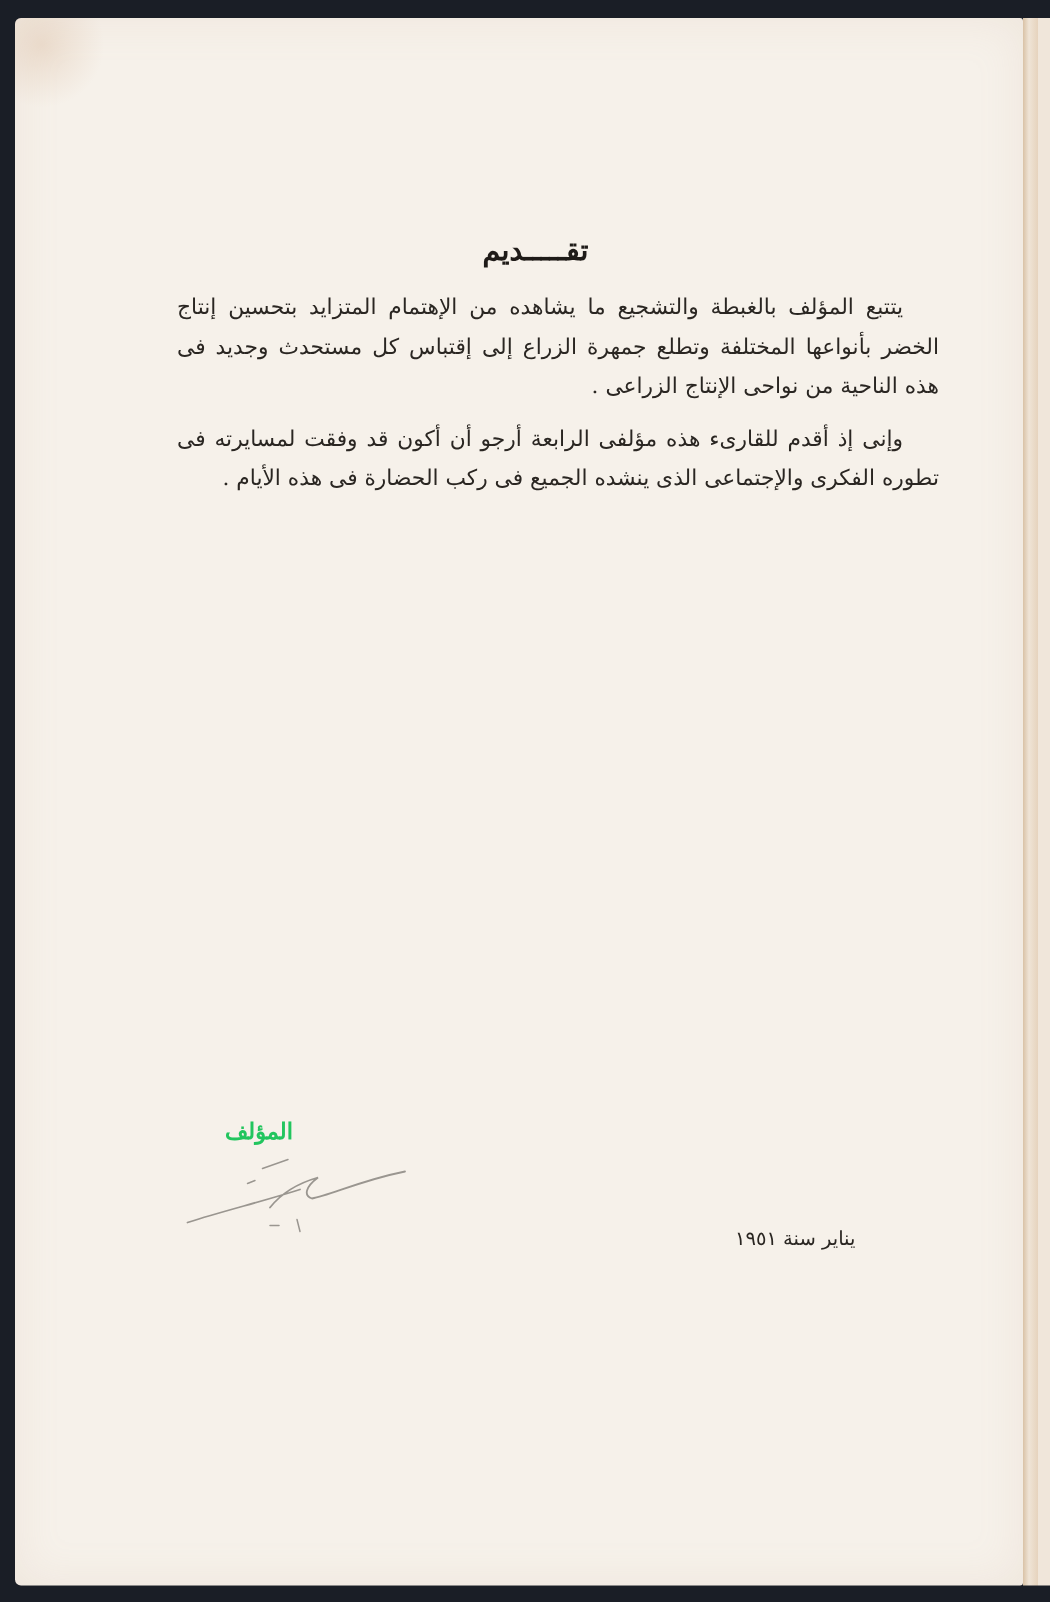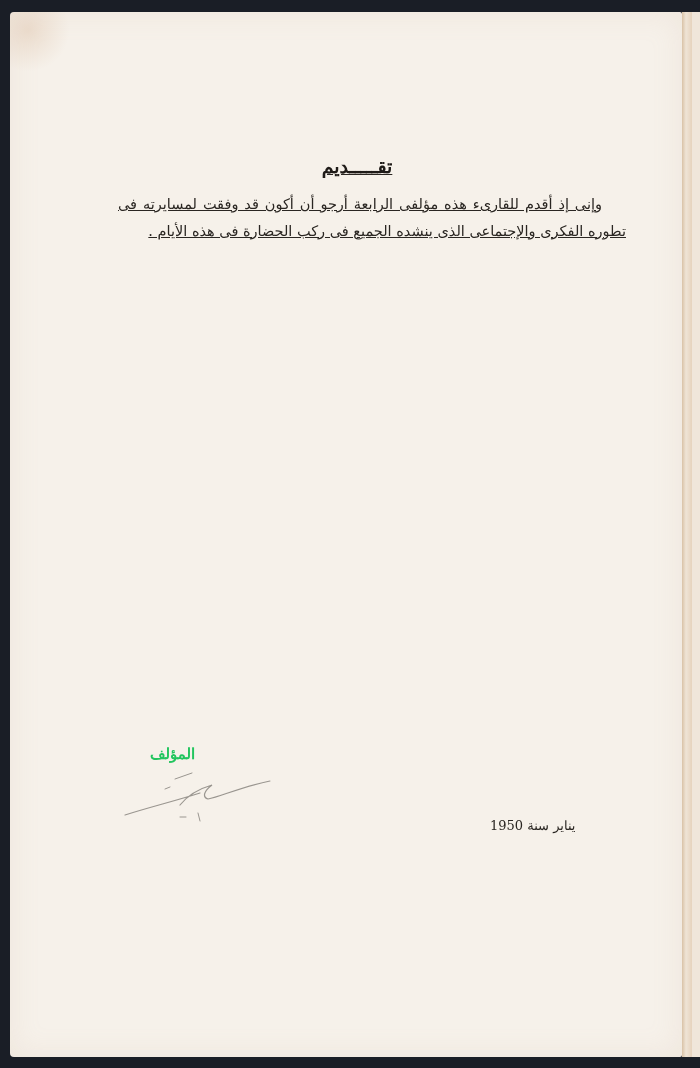--- a/index.html
+++ b/index.html
@@ -55,21 +55,20 @@
       background: #f0e6da;
     }
     .content {
       position: absolute;
       left: 118px;
       top: 155px;
       width: 508px;
       direction: rtl;
       text-align: justify;
       color: #2a2622;
-      text-decoration: underline;
     }
     .title {
       text-align: center;
       font-size: 19px;
       font-weight: bold;
       margin: 0 0 14px 0;
       padding-right: 30px;
       color: #1f1b18;
     }
     .para {
@@ -115,27 +114,28 @@
 <body>
 
 <div class="scan-frame"></div>
 <div class="page-edge"></div>
 <div class="page-edge-dark"></div>
 
 <div class="page"></div>
 
 <div class="content">
   <h1 class="title">تقـــــديم</h1>
+  <p class="para">يتتبع المؤلف بالغبطة والتشجيع ما يشاهده من الإهتمام المتزايد بتحسين إنتاج الخضر بأنواعها المختلفة وتطلع جمهرة الزراع إلى إقتباس كل مستحدث وجديد فى هذه الناحية من نواحى الإنتاج الزراعى .</p>
   <p class="para">وإنى إذ أقدم للقارىء هذه مؤلفى الرابعة أرجو أن أكون قد وفقت لمسايرته فى تطوره الفكرى والإجتماعى الذى ينشده الجميع فى ركب الحضارة فى هذه الأيام .</p>
 </div>
 
 <div class="signature-block">
   <div class="author-label">المؤلف</div>
   <svg class="signature" viewBox="0 0 160 60">
     <path d="M5 48 C 30 40, 55 34, 80 26 M 60 38 C 68 28, 78 22, 92 18 C 84 24, 82 30, 88 32 C 100 30, 120 20, 150 14" fill="none" stroke="#9a9690" stroke-width="1.2" stroke-linecap="round"></path>
     <path d="M 55 12 L 72 6" fill="none" stroke="#9a9690" stroke-width="1" stroke-linecap="round"></path>
     <path d="M 45 22 L 50 20" fill="none" stroke="#9a9690" stroke-width="1" stroke-linecap="round"></path>
     <path d="M 78 46 L 80 54" fill="none" stroke="#9a9690" stroke-width="1" stroke-linecap="round"></path>
     <path d="M 60 50 L 66 50" fill="none" stroke="#9a9690" stroke-width="1" stroke-linecap="round"></path>
   </svg>
 </div>
 
-<div class="date">يناير سنة 1950</div>
+<div class="date">يناير سنة ١٩٥١</div>
 
 </body></html>

